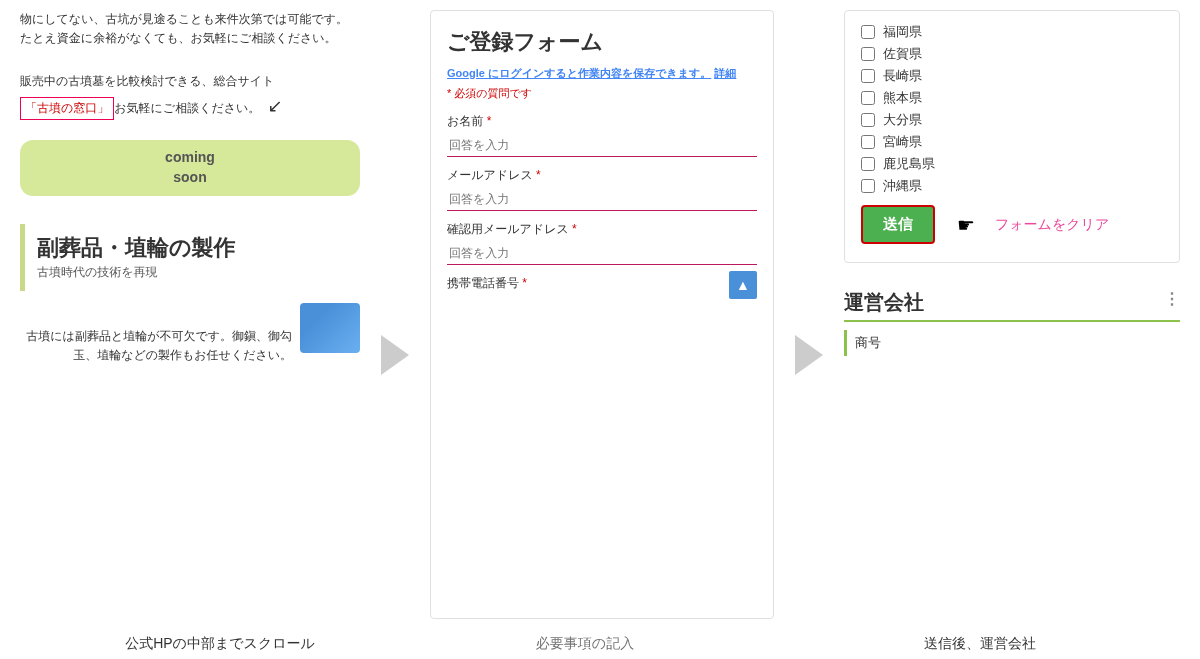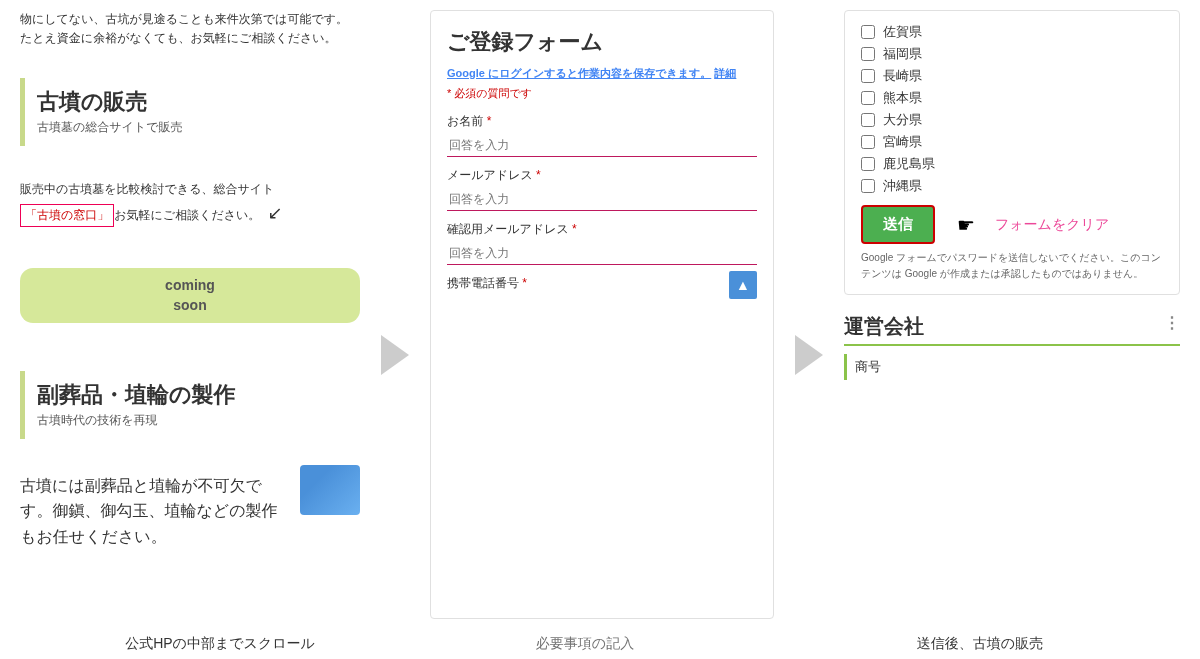--- a/index.html
+++ b/index.html
@@ -21,21 +21,21 @@
       padding: 10px 20px;
       gap: 10px;
     }
 
     
     .left-col {
       width: 340px;
       flex-shrink: 0;
       display: flex;
       flex-direction: column;
-      gap: 14px;
+      gap: 0;
       padding-top: 0;
     }
 
     .left-top-text {
       font-size: 12px;
       color: #333;
       line-height: 1.6;
       padding-bottom: 16px;
       border-bottom: none;
     }
@@ -78,36 +78,37 @@
 
     .coming-soon-btn {
       display: inline-block;
       background: #d6e89a;
       color: #555;
       font-size: 14px;
       font-weight: bold;
       padding: 8px 30px;
       border-radius: 13px;
       text-align: center;
-      margin: 18px 0;
+      margin: 12px 0;
       line-height: 1.4;
     }
 
     .cursor-indicator {
       display: inline-block;
       font-size: 18px;
       color: #333;
       margin-left: 4px;
     }
 
     .section2-desc {
-      font-size: 16px;
+      font-size: 12px;
       color: #333;
       line-height: 1.6;
-      margin: 8px 0;
+      margin: 24px 0;
+      text-align: right;
     }
 
     .section2-image-placeholder {
       width: 60px;
       height: 50px;
       background: linear-gradient(135deg, #4a90d9 30%, #6ab0f0 100%);
       border-radius: 4px;
       float: right;
       margin-left: 8px;
     }
@@ -283,21 +284,21 @@
       margin-top: 4px;
     }
 
     .cursor-hand {
       font-size: 20px;
       display: inline-block;
       margin-left: 2px;
     }
 
     .company-section {
-      margin-top: 8px;
+      margin-top: 16px;
     }
 
     .company-title {
       font-size: 20px;
       font-weight: bold;
       color: #333;
       border-bottom: 2px solid #8bc34a;
       padding-bottom: 4px;
       margin-bottom: 8px;
     }
@@ -360,24 +361,20 @@
     }
   </style>
 </head>
 <body>
 
 <div class="main-container">
 
   <div class="left-col">
     <p class="left-top-text">物にしてない、古坑が見途ることも来件次第では可能です。たとえ資金に余裕がなくても、お気軽にご相談ください。</p>
 
-    <div class="section-box">
-      <div class="section-title">古墳の販売</div>
-      <div class="section-subtitle">古墳墓の総合サイトで販売</div>
-    </div>
 
     <p class="section-desc">
       <span>販売中の古墳墓を比較検討できる、総合サイト</span><br>
       <span class="link-box">「古墳の窓口」</span><span>お気軽にご相談ください。</span>
       <span class="cursor-indicator">↙</span>
     </p>
 
     <div class="coming-soon-btn">
       <span style="white-space: pre-line;">coming
 soon</span>
@@ -444,25 +441,25 @@
   <div class="arrow-col">
     <div class="arrow-shape"></div>
   </div>
 
   <div class="right-col">
 
     <div class="right-top-form">
       <ul class="checkbox-list">
         <li class="checkbox-item">
           <input type="checkbox" style="">
+          <span>福岡県</span>
+        </li>
+        <li class="checkbox-item">
+          <input type="checkbox" style="">
           <span>佐賀県</span>
-        </li>
-        <li class="checkbox-item">
-          <input type="checkbox" style="">
-          <span>福岡県</span>
         </li>
         <li class="checkbox-item">
           <input type="checkbox" style="">
           <span>長崎県</span>
         </li>
         <li class="checkbox-item">
           <input type="checkbox" style="">
           <span>熊本県</span>
         </li>
         <li class="checkbox-item">
@@ -482,32 +479,31 @@
           <span>沖縄県</span>
         </li>
       </ul>
 
       <div class="submit-row">
         <button class="submit-btn">送信</button>
         <span class="cursor-hand">☛</span>
         <a class="clear-form-link">フォームをクリア</a>
       </div>
 
-      <div class="google-disclaimer">Google フォームでパスワードを送信しないでください。このコンテンツは Google が作成または承認したものではありません。</div>
     </div>
 
     <div class="company-section">
       <div class="company-title">
         <span>運営会社</span>
         <span class="more-icon">⋮</span>
       </div>
       <div class="company-label">商号</div>
     </div>
   </div>
 </div>
 
 <div class="bottom-labels-row">
   <div class="bottom-label-left">公式HPの中部までスクロール</div>
   <div class="bottom-label-mid-spacer"></div>
   <div class="bottom-label-mid">必要事項の記入</div>
   <div class="bottom-label-right-spacer"></div>
-  <div class="bottom-label-right">送信後、古墳の販売</div>
+  <div class="bottom-label-right">送信後、運営会社</div>
 </div>
 
 </body></html>

